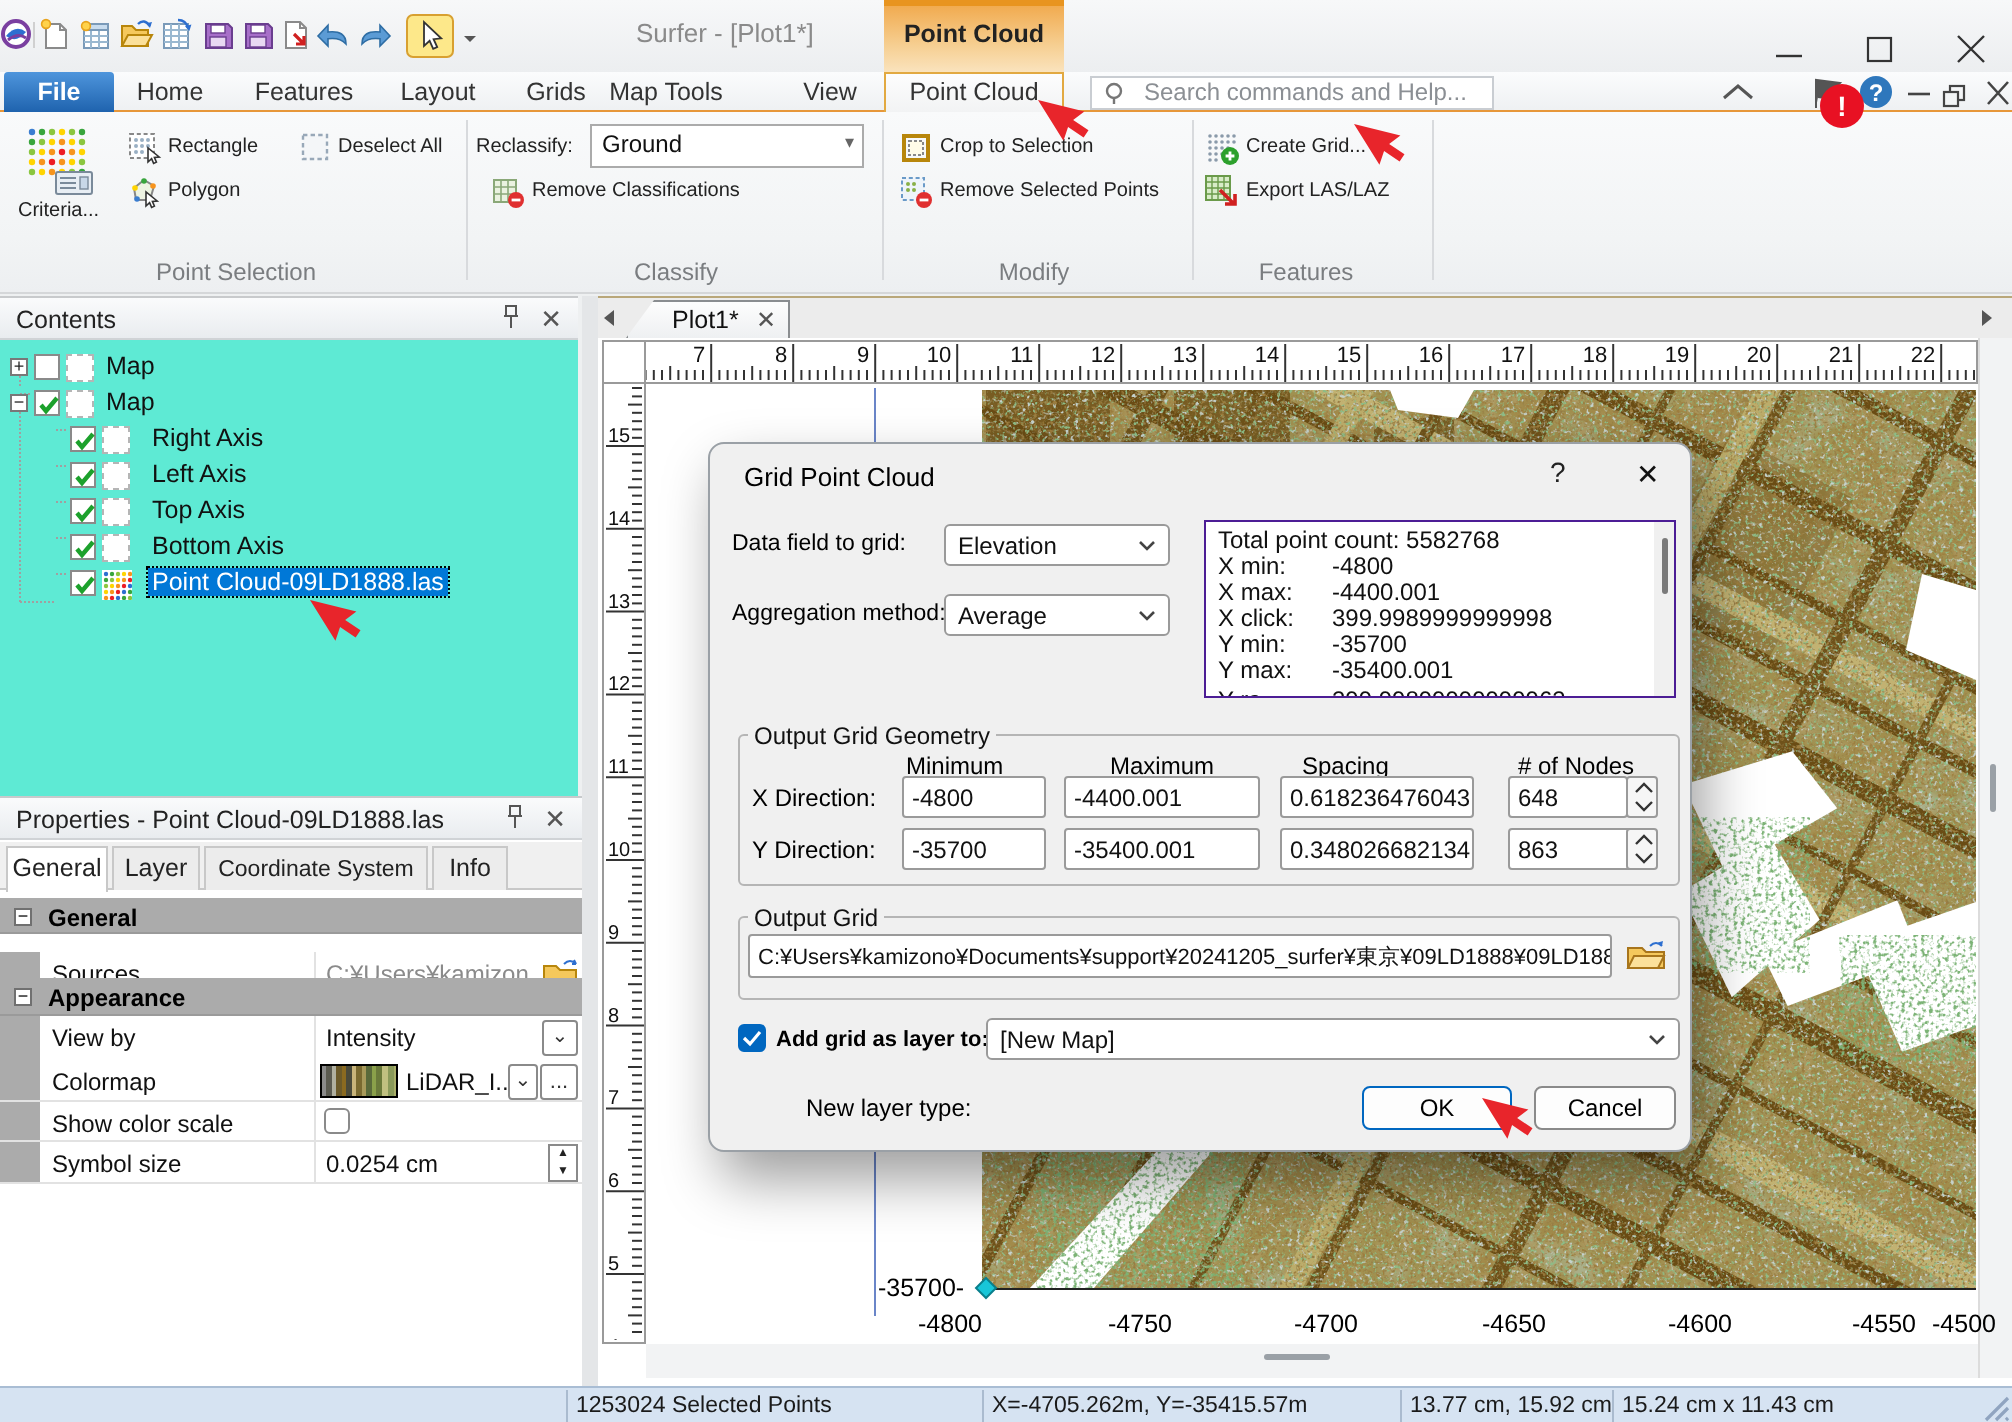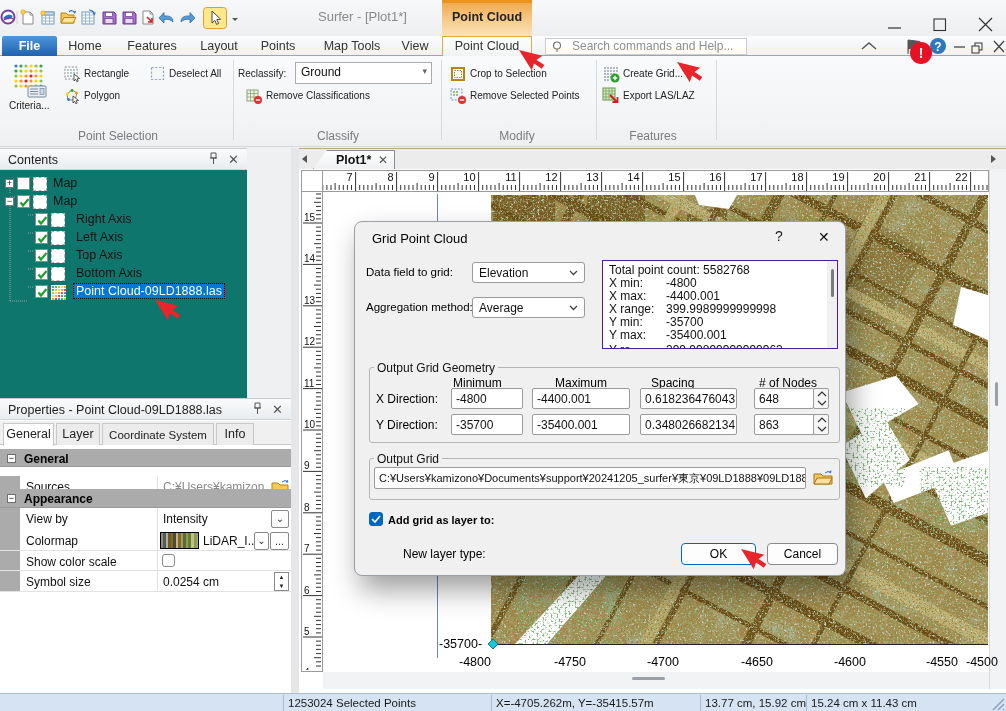--- a/index.html
+++ b/index.html
@@ -19,21 +19,21 @@
 #searchbox{left:545px;top:38px;width:202px;height:17px;background:#fff;border:1px solid #c9cdd2;color:#8b8f94;line-height:15px;padding-left:26px;font-size:12px}
 
 #ribbon{left:0;top:56px;width:1006px;height:91px;background:linear-gradient(#f9fafb,#f2f4f5 70%,#edeff1);border-bottom:1px solid #d5d7d9}
 .gsep{position:absolute;top:60px;width:1px;height:80px;background:#d8dadd}
 .glabel{position:absolute;top:129px;font-size:12px;color:#7a7d80;width:120px;text-align:center}
 .ritem{position:absolute;font-size:10px;color:#222}
 .combo{position:absolute;background:#fff;border:1px solid #ababab}
 .combo .cv{position:absolute;left:5px;top:2px;font-size:12px}
 .combo .ch{position:absolute;right:4px;top:3px;color:#666;font-size:9px}
 
-#contents{left:0;top:148px;width:247px;height:250px;background:#0f766e;border-top:1px solid #c8cacc}
+#contents{left:0;top:148px;width:289px;height:250px;background:#5eead4;border-top:1px solid #c8cacc}
 .ptitle{position:absolute;left:0;top:0;width:100%;height:21px;background:linear-gradient(#fafbfc,#e9ecef);border-bottom:1px solid #d0d3d6;color:#222}
 .ptitle .t{position:absolute;left:8px;top:4px;font-size:12.5px}
 .ptitle .pin{position:absolute;right:28px;top:3px;color:#555}
 .ptitle .x{position:absolute;right:8px;top:3px;color:#555}
 
 .trow{position:absolute;left:0;height:18px;font-size:12.5px;white-space:nowrap}
 .eb{position:absolute;width:9px;height:9px;border:1px solid #787878;background:#fff;font-size:9px;line-height:7px;text-align:center;color:#222}
 .cb{position:absolute;width:13px;height:13px;border:1px solid #8a8a8a;background:#fff}
 .cb svg{position:absolute;left:0;top:0}
 .licon{position:absolute;width:14px;height:14px;border:1px dashed #b5b5b5;background:#fff}
@@ -52,21 +52,21 @@
 .prow .lab{position:absolute;left:26px;top:4px;color:#111}
 .prow .vcell{position:absolute;left:157px;top:0;width:134px;height:100%;border-left:1px solid #e2e2e2}
 .prow .val{position:absolute;left:5px;top:4px}
 .ddbtn{position:absolute;right:2px;top:2px;width:18px;height:18px;border:1px solid #8a8a8a;border-radius:2px;background:#fff;text-align:center;color:#333;font-size:10px;line-height:16px}
 #props{left:0;top:398px;width:291px;height:295px;background:#fff;border-top:1px solid #c8cacc}
 #splitter{left:291px;top:148px;width:8px;height:545px;background:#e4e6e8}
 
 #plot{left:299px;top:148px;width:707px;height:545px;background:#fff}
 #ptabbar{left:299px;top:148px;width:707px;height:21px;background:#ececec;border-top:1px solid #b9a77a}
 #ptab{left:313px;top:150px;width:82px;height:19px;background:linear-gradient(#fdfdfd,#eef0f2);border:1px solid #8a8d90;border-bottom:none;clip-path:polygon(14px 0,100% 0,100% 100%,0 100%)}
-#ptabtext{left:336px;top:153px;font-weight:bold;font-size:12.5px}
+#ptabtext{left:336px;top:153px;font-weight:normal;font-size:12.5px}
 #ptabx{left:378px;top:153px;color:#555;font-size:12px}
 
 #hruler{left:301px;top:170px;width:688px;height:22px;background:#fff;border:1px solid #9a9a9a}
 #vruler{left:301px;top:192px;width:22px;height:480px;background:#fff;border:1px solid #9a9a9a;border-top:none}
 #cornerbox{left:301px;top:170px;width:22px;height:22px;background:#fff;border:1px solid #9a9a9a;z-index:3}
 #canvas{left:323px;top:192px;width:666px;height:480px;background:#fff}
 #vsb{left:989px;top:169px;width:17px;height:520px;background:#f2f3f4;border-left:1px solid #dcdcdc}
 #hsb{left:323px;top:672px;width:666px;height:17px;background:#f2f3f4}
 .axlab{position:absolute;font-size:12.5px;color:#000;white-space:nowrap;z-index:4}
 
@@ -167,22 +167,22 @@
   <rect x="54" y="5" width="11.5" height="11.5" fill="none" stroke="#333" stroke-width="1.1"></rect>
   <path d="M99 4 L112 17 M112 4 L99 17" stroke="#333" stroke-width="1.2"></path>
 </svg>
 
 <div class="a" id="tabrow"></div>
 <div class="a" id="orangeline"></div>
 <div class="a" id="filetab">File</div>
 <div class="rtab" style="left:60px;width:50px">Home</div>
 <div class="rtab" style="left:118px;width:68px">Features</div>
 <div class="rtab" style="left:192px;width:54px">Layout</div>
-<div class="rtab" style="left:254px;width:48px">Points</div>
-<div class="rtab" style="left:320px;width:64px">Map Tools</div>
+<div class="rtab" style="left:254px;width:48px">Grids</div>
+<div class="rtab" style="left:301px;width:64px">Map Tools</div>
 <div class="rtab" style="left:392px;width:46px">View</div>
 <div class="a" id="pctab">Point Cloud</div>
 <div class="a" id="searchbox">Search commands and Help...</div>
 <svg class="a" style="left:552px;top:41px" width="12" height="12">
     <circle cx="5" cy="4.5" r="3.5" fill="none" stroke="#777" stroke-width="1.2"></circle>
     <line x1="5" y1="8" x2="5" y2="11" stroke="#777" stroke-width="1.2"></line>
   </svg>
 <svg class="a" style="left:858px;top:38px" width="148" height="18">
   <path d="M4 11 l7 -6 l7 6" fill="none" stroke="#555" stroke-width="1.5"></path>
   <path d="M50 16 V2 l12 1.5 l-4 4 l4 4.5 l-11 -1.5" fill="#555" stroke="#555"></path>
@@ -1004,21 +1004,21 @@
       <svg width="9" height="6">
         <path d="M1 1 L4.5 4.5 L8 1" stroke="#444" stroke-width="1.3" fill="none"></path>
       </svg>
     </div>
   <div style="position:absolute;left:247px;top:38px;width:236px;height:89px;background:#fff;border:1px solid #4c1d95;overflow:hidden">
     <div style="position:absolute;left:6px;top:2px;white-space:nowrap">Total point count: 5582768</div>
     <div style="position:absolute;left:6px;top:15px">X min:</div>
       <div style="position:absolute;left:63px;top:15px">-4800</div>
     <div style="position:absolute;left:6px;top:28px">X max:</div>
       <div style="position:absolute;left:63px;top:28px">-4400.001</div>
-    <div style="position:absolute;left:6px;top:41px">X range:</div>
+    <div style="position:absolute;left:6px;top:41px">X click:</div>
       <div style="position:absolute;left:63px;top:41px">399.9989999999998</div>
     <div style="position:absolute;left:6px;top:54px">Y min:</div>
       <div style="position:absolute;left:63px;top:54px">-35700</div>
     <div style="position:absolute;left:6px;top:67px">Y max:</div>
       <div style="position:absolute;left:63px;top:67px">-35400.001</div>
     <div style="position:absolute;left:6px;top:82px">Y ra</div>
       <div style="position:absolute;left:63px;top:82px">399.99899999999963</div>
     <div style="position:absolute;right:0;top:0;width:10px;height:100%;background:#f0f0f0"></div>
     <div style="position:absolute;right:3px;top:8px;width:3px;height:28px;background:#7a7a7a;border-radius:2px"></div>
   </div>
@@ -1080,20 +1080,26 @@
   <svg width="20" height="16" style="position:absolute;left:458px;top:248px">
       <path d="M1 14 L1 4 L8 4 L10 6 L19 6 L19 14 Z" fill="#f5c85c" stroke="#a8751b"></path>
       <path d="M1 14 L4 8 L19 8 L16 14 Z" fill="#fbe09a" stroke="#a8751b"></path>
       <path d="M12 3 q3 -3 6 0" stroke="#2d6fd0" fill="none"></path>
       <path d="M18 3 l0.5 -2.5 l-2.5 0.7 z" fill="#2d6fd0"></path>
     </svg>
   <div style="position:absolute;left:14px;top:290px;width:14px;height:14px;background:#0067c0;border:1px solid #0067c0;border-radius:3px"><svg width="12" height="12">
         <path d="M2 6 L5 9 L10 3" stroke="#fff" stroke-width="1.6" fill="none"></path>
       </svg></div>
   <div class="dlab" style="left:33px;top:292px;font-weight:bold;font-size:11px">Add grid as layer to:</div>
+  <div class="dcombo" style="left:138px;top:287px;width:347px;height:21px">
+      <span class="cv">[New Map]</span>
+      <svg width="9" height="6">
+        <path d="M1 1 L4.5 4.5 L8 1" stroke="#444" stroke-width="1.3" fill="none"></path>
+      </svg>
+    </div>
   <div class="dlab" style="left:48px;top:325px">New layer type:</div>
   <div class="dbtn" style="left:326px;top:321px;width:75px;height:22px;line-height:20px;border:1.5px solid #0067c0">OK</div>
   <div class="dbtn" style="left:412px;top:321px;width:71px;height:22px;line-height:20px">Cancel</div>
 </div>
 
 <div class="a" id="statusbar">
 <div class="ssep" style="left:283px"></div>
 <div class="stext" style="left:288px">1253024 Selected Points</div>
 <div class="ssep" style="left:491px"></div>
 <div class="stext" style="left:496px">X=-4705.262m, Y=-35415.57m</div>

